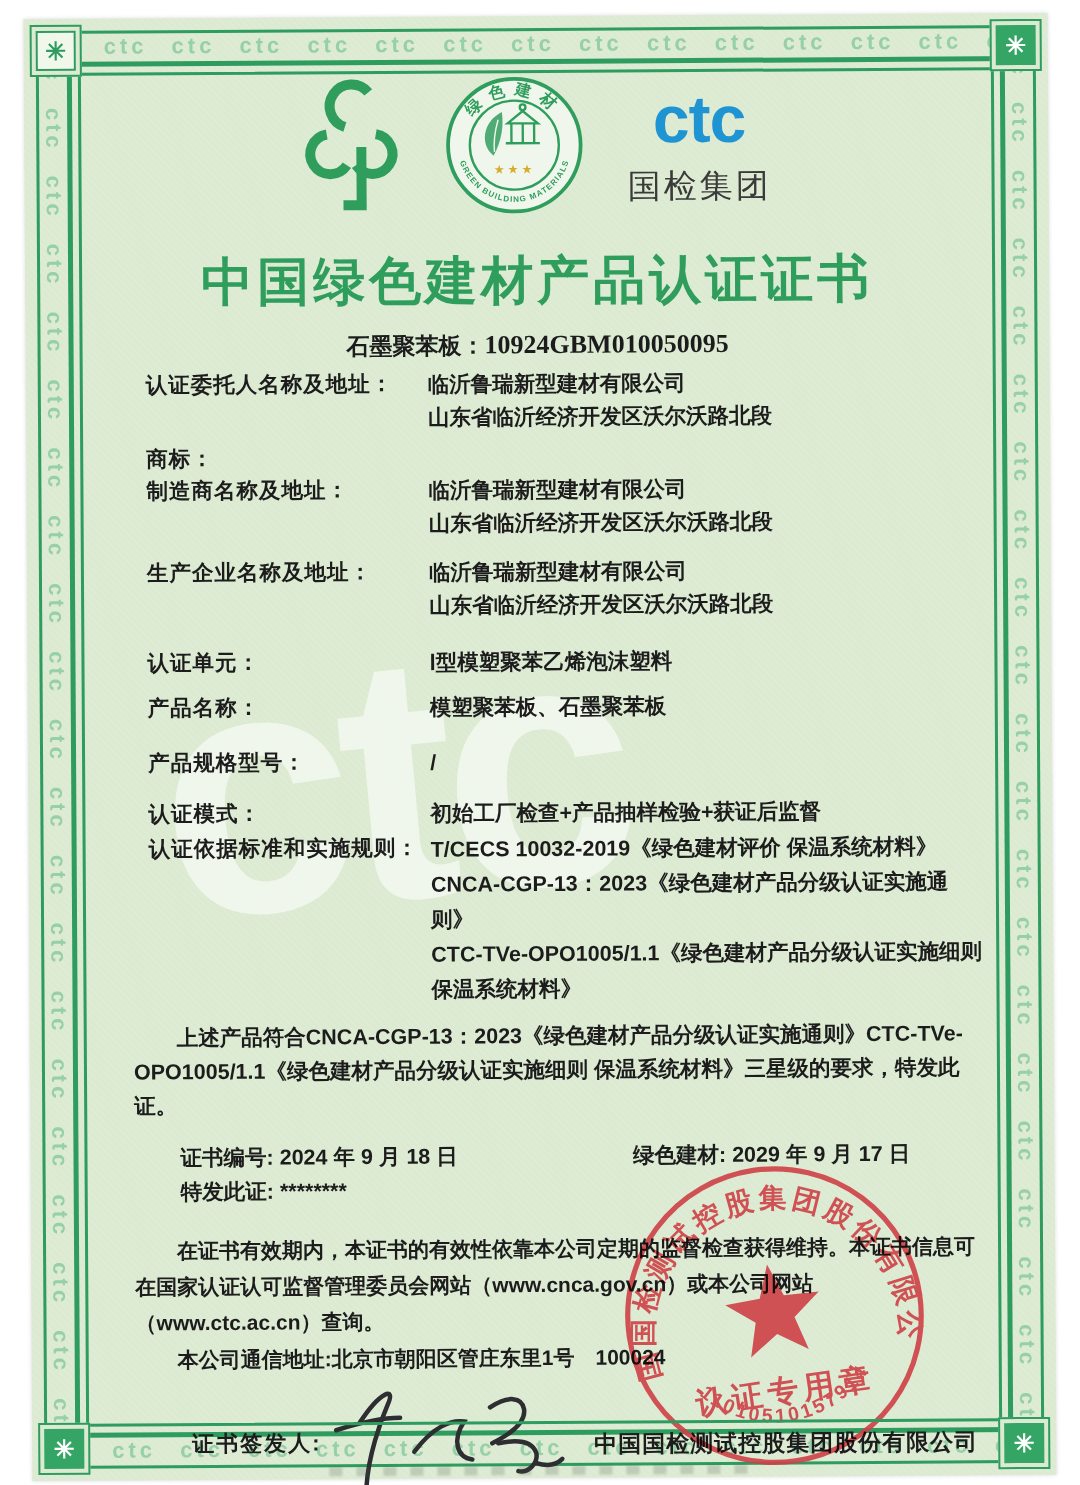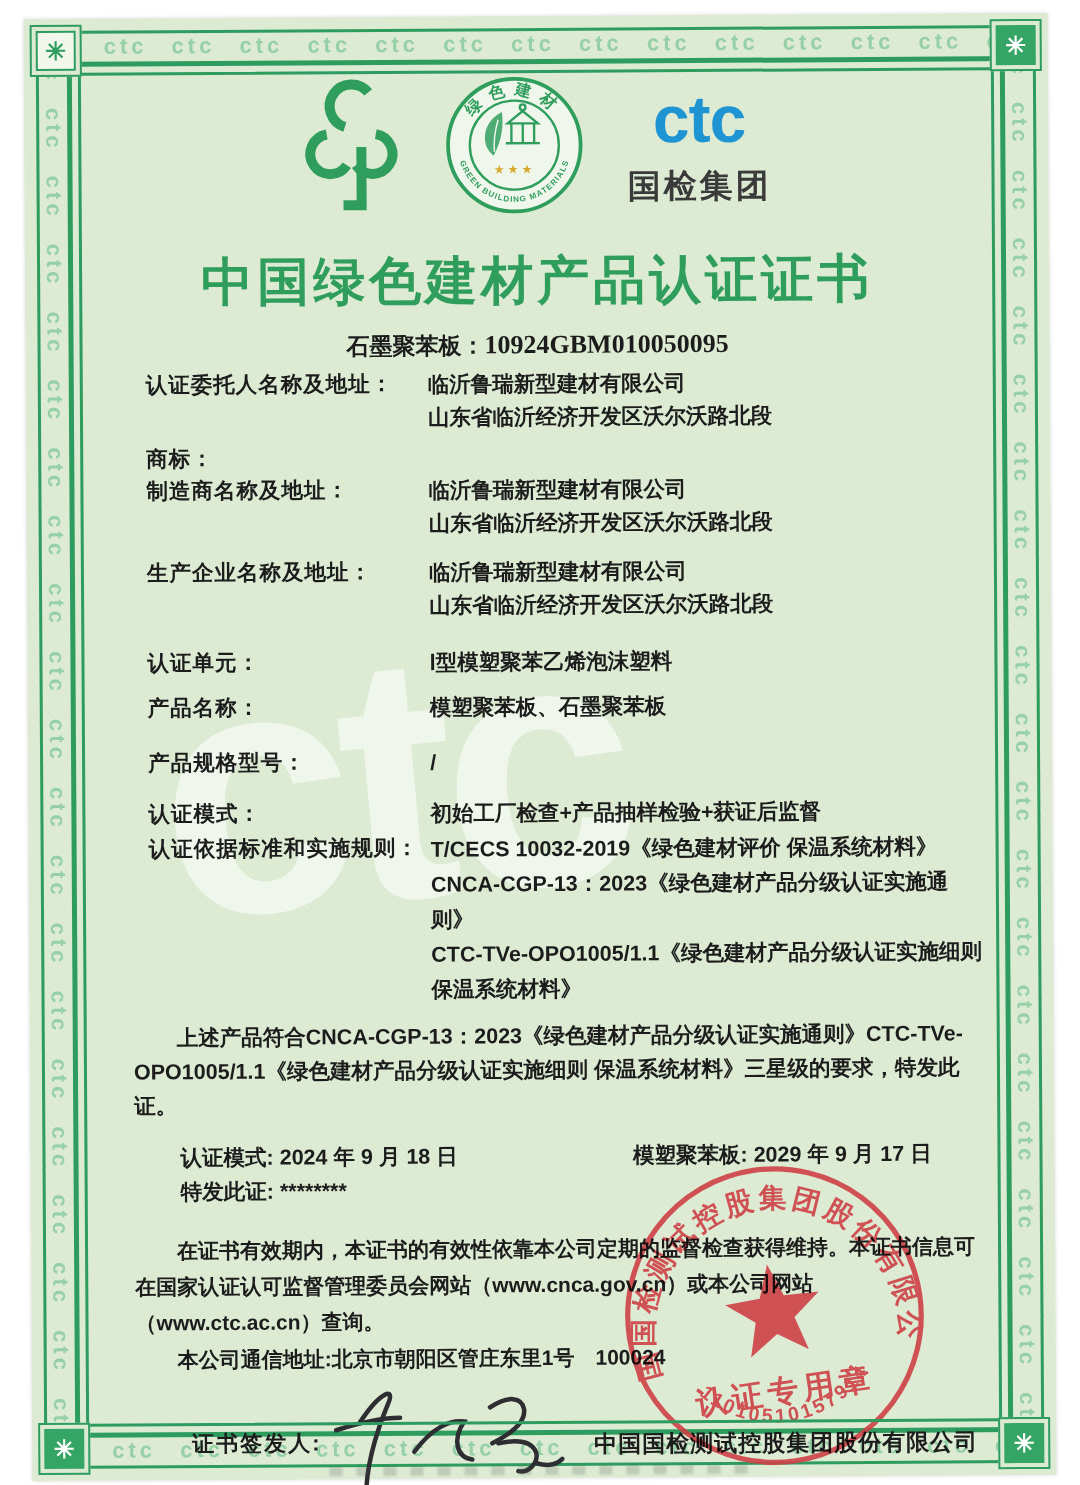--- a/index.html
+++ b/index.html
@@ -29,21 +29,21 @@
   .inner-frame{position:absolute;inset:54px;border:3px solid #2d9c5e;pointer-events:none;z-index:2;}
   
   .watermark{position:absolute;top:560px;left:130px;font-size:350px;font-weight:800;
     color:rgba(255,255,255,.55);letter-spacing:-14px;transform:rotate(-5deg);z-index:0;user-select:none;}
   
   .content{position:absolute;inset:0;z-index:1;color:#1c1c1c;}
   .logos{position:absolute;top:58px;left:0;right:0;display:flex;justify-content:center;
     align-items:center;gap:42px;}
   .ctc-block{text-align:center;margin-top:8px;}
   .ctc-word{font-size:66px;font-weight:800;color:#1e94d2;letter-spacing:-1px;line-height:62px;}
-  .ctc-sub{font-size:33px;font-weight:bold;color:#3a3a3a;letter-spacing:3px;margin-top:14px;}
+  .ctc-sub{font-size:33px;font-weight:normal;color:#3a3a3a;letter-spacing:3px;margin-top:14px;}
   .doc-title{position:absolute;top:230px;left:0;right:0;text-align:center;font-size:52px;
     font-weight:900;color:#2f9e5d;letter-spacing:4px;}
   .certno{position:absolute;top:314px;left:0;right:0;text-align:center;font-size:23px;font-weight:bold;}
   .certno .num{font-family:"Liberation Serif",serif;font-size:26px;}
   .main{position:absolute;top:352px;left:120px;right:66px;font-size:21.5px;font-weight:600;}
   .frow{display:flex;}
   .flabel{width:282px;flex:none;letter-spacing:1px;}
   .fvals{flex:1;}
   .fline{line-height:33px;}
   .lh30{line-height:30px;}
@@ -206,30 +206,30 @@
           <div class="fline">CTC-TVe-OPO1005/1.1《绿色建材产品分级认证实施细则</div>
           <div class="fline">保温系统材料》</div>
         </div>
       </div>
 
       <div class="statement">上述产品符合CNCA-CGP-13：2023《绿色建材产品分级认证实施通则》CTC-TVe-OPO1005/1.1《绿色建材产品分级认证实施细则 保温系统材料》三星级的要求，特发此证。</div>
 
       <div class="dates">
         <div class="dleft">
           <div>
-            <span>认证模式:</span>
+            <span>证书编号:</span>
             <span>2024 年 9 月 18 日</span>
           </div>
           <div>
             <span>特发此证:</span>
             <span>********</span>
           </div>
         </div>
         <div class="dright">
-          <span>模塑聚苯板:</span>
+          <span>绿色建材:</span>
           <span>2029 年 9 月 17 日</span>
         </div>
       </div>
 
       <div class="notice">在证书有效期内，本证书的有效性依靠本公司定期的监督检查获得维持。本证书信息可在国家认证认可监督管理委员会网站（www.cnca.gov.cn）或本公司网站（www.ctc.ac.cn）查询。</div>
       <div class="address">本公司通信地址:北京市朝阳区管庄东里1号　100024</div>
 
       <div class="sigrow">
         <div class="siglabel">证书签发人:</div>
         <svg class="sigsvg" width="260" height="120" viewBox="0 0 260 120">

